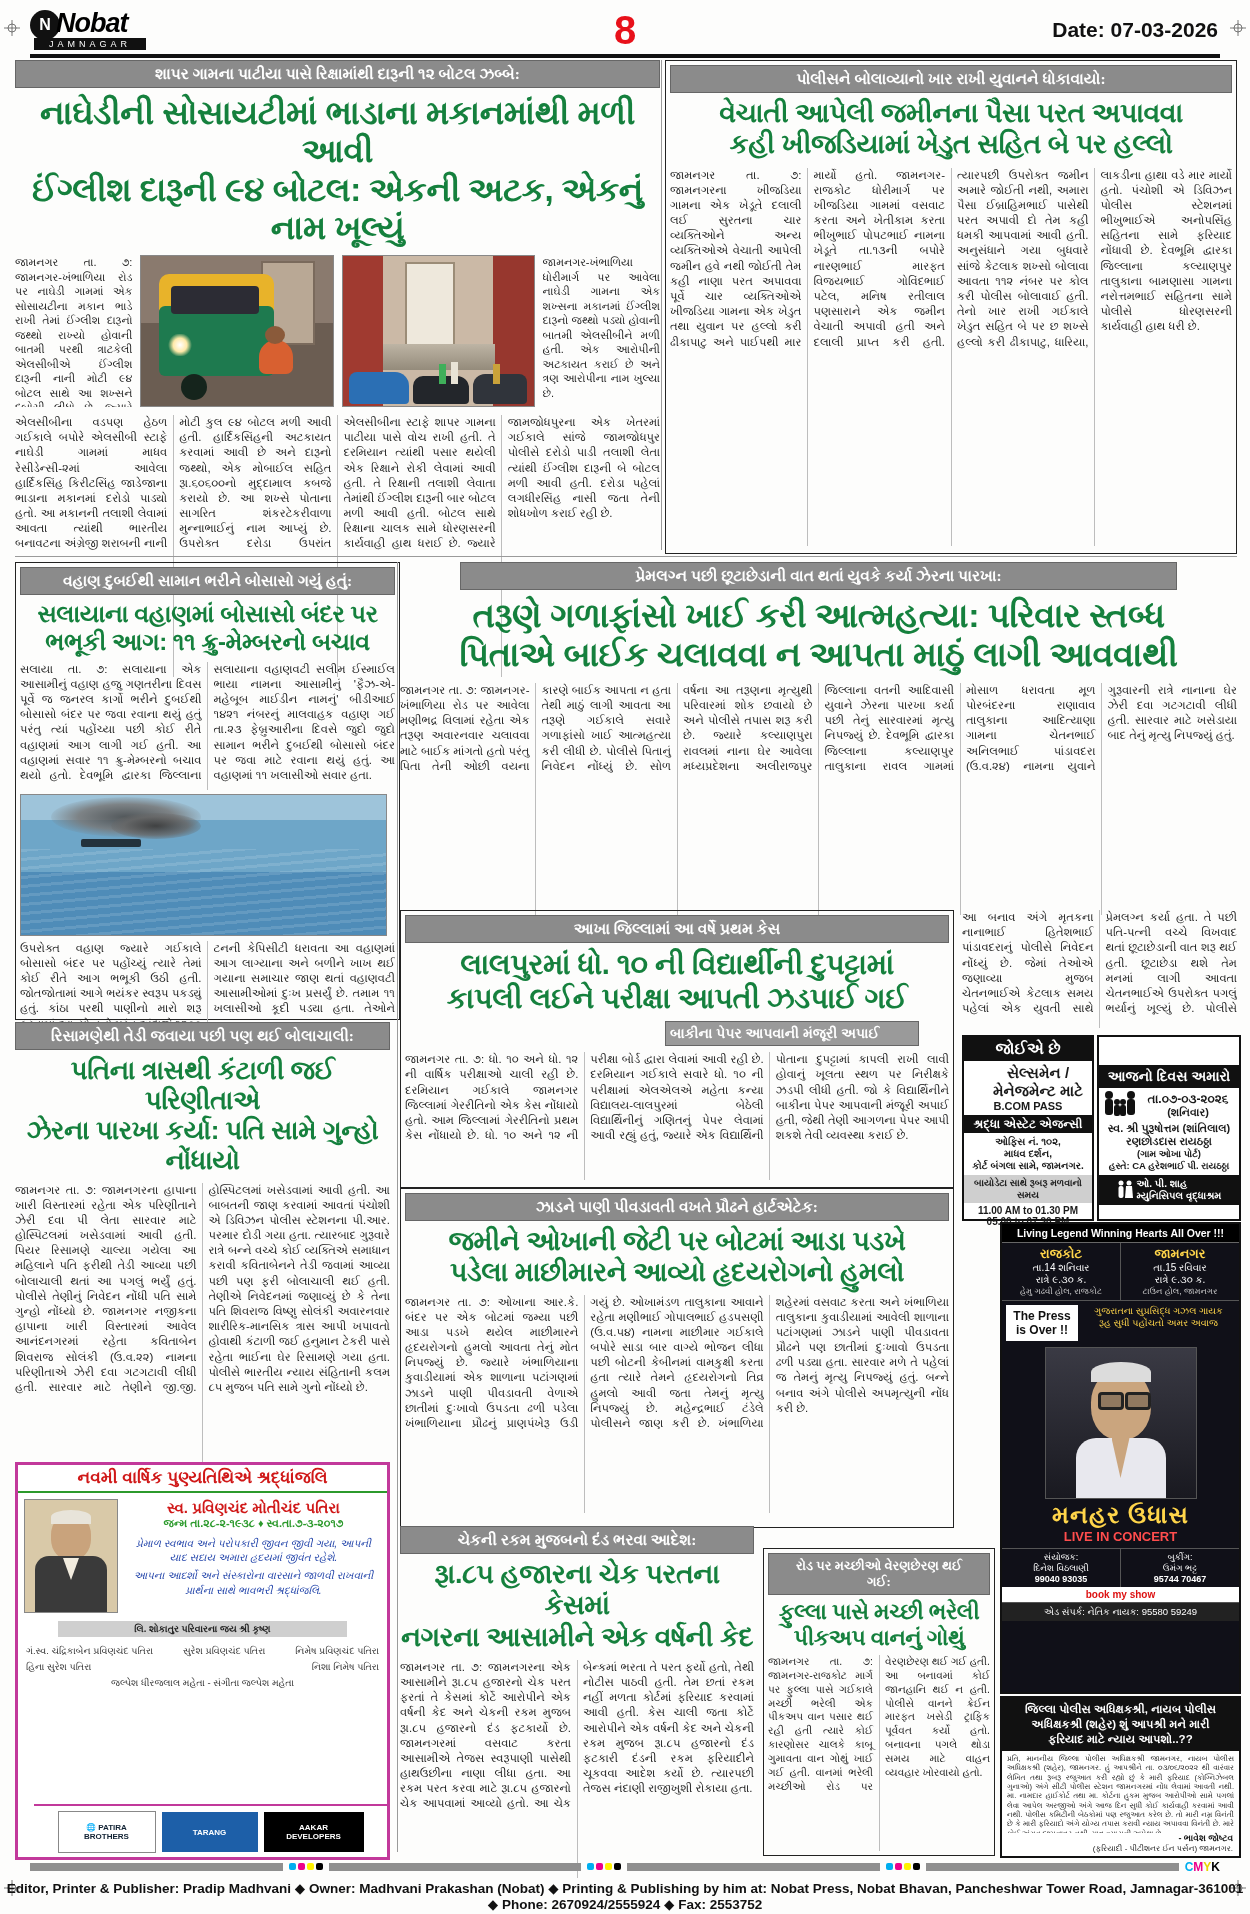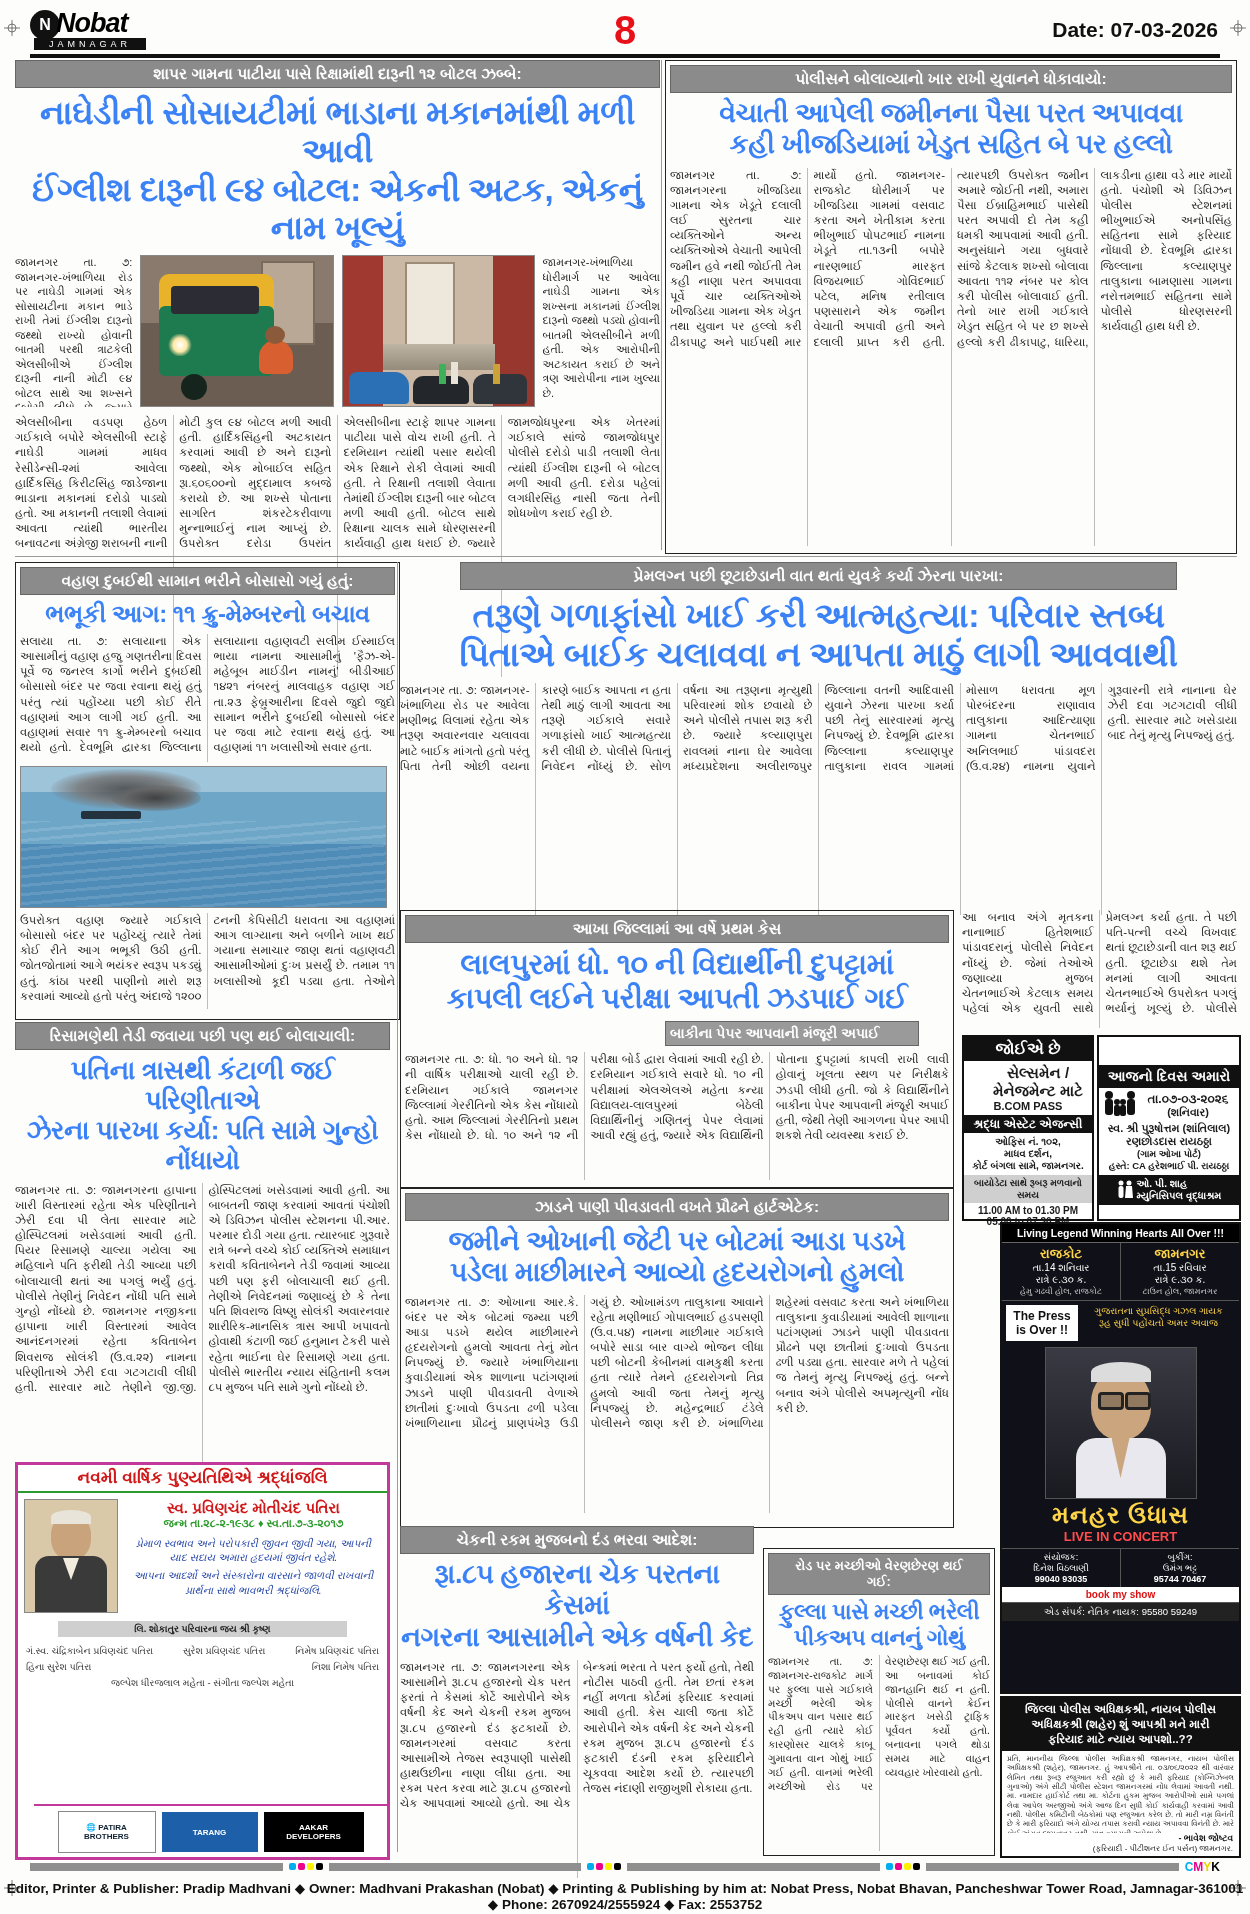--- a/index.html
+++ b/index.html
@@ -12,22 +12,22 @@
               color:#fff;font-weight:bold;font-size:16px;display:flex;align-items:center;justify-content:center;}
   .brand-name{position:absolute;left:26px;top:0;font-size:27px;font-weight:bold;font-style:italic;letter-spacing:-1px;color:#000;}
   .brand-sub{position:absolute;left:4px;top:30px;width:112px;background:#111;color:#fff;font-size:9px;
              letter-spacing:4px;text-align:center;padding:1px 0;}
   .pageno{position:absolute;left:0;right:0;top:0px;text-align:center;font-size:40px;font-weight:bold;color:#e8111a;line-height:44px;}
   .dateline{position:absolute;right:2px;top:10px;font-size:21px;font-weight:bold;color:#111;}
   
   .art{position:absolute;}
   .boxed{border:1.5px solid #222;padding:4px;}
   .kicker{background:#8b8b8b;color:#fff;font-weight:bold;text-align:center;font-size:15.5px;
-          padding:4px 24px;border:1px solid #666;}
-  .headline{font-weight:bold;text-align:center;color:#3b82f6;line-height:1.16;letter-spacing:-.5px;}
+          padding:4px 24px;border:1px solid #666;font-family:Liberation Serif, serif;}
+  .headline{font-weight:bold;text-align:center;color:#15803d;line-height:1.16;letter-spacing:-.5px;}
   .body-cols{text-align:justify;font-size:11.5px;line-height:1.32;color:#222;
              column-gap:12px;column-rule:1px solid #bdbdbd;overflow:hidden;}
   .photo{position:relative;overflow:hidden;border:1px solid #888;background:#999;}
   .subkick{background:#9a9a9a;color:#fff;font-weight:bold;text-align:left;font-size:14px;padding:3px 4px;border:1px solid #666;}
   
   .adbox{position:absolute;border:2px solid #111;background:#fff;}
   .adhead{background:#111;color:#fff;font-weight:bold;text-align:center;font-size:16px;padding:3px 2px;}
   .adline{text-align:center;font-weight:bold;}
   .graybar{background:#cfcfcf;color:#222;text-align:center;font-size:9.5px;font-weight:bold;padding:2px;}
   .blackbar{background:#111;color:#fff;text-align:center;font-weight:bold;}
@@ -125,20 +125,21 @@
     <div class="headline" style="font-size:27px;margin-top:5px;">
       <div>વેચાતી આપેલી જમીનના પૈસા પરત અપાવવા</div>
       <div>કહી ખીજડિયામાં ખેડુત સહિત બે પર હલ્લો</div>
     </div>
     <div class="body-cols" style="margin-top:7px;height:378px;column-count:4;">જામનગર તા. ૭: જામનગરના ખીજડિયા ગામના એક ખેડૂતે દલાલી લઈ સુરતના ચાર વ્યક્તિઓને અન્ય વ્યક્તિઓએ વેચાતી આપેલી જમીન હવે નથી જોઈતી તેમ કહી નાણા પરત અપાવવા પૂર્વે ચાર વ્યક્તિઓએ ખીજડિયા ગામના એક ખેડુત તથા યુવાન પર હલ્લો કરી ઢીકાપાટુ અને પાઈપથી માર માર્યો હતો. જામનગર-રાજકોટ ધોરીમાર્ગ પર ખીજડિયા ગામમાં વસવાટ કરતા અને ખેતીકામ કરતા ભીખુભાઈ પોપટભાઈ નામના ખેડૂતે તા.૧૩ની બપોરે નારણભાઈ મારફત વિજયભાઈ ગોવિંદભાઈ પટેલ, મનિષ રતીલાલ પણસારાને એક જમીન વેચાતી અપાવી હતી અને દલાલી પ્રાપ્ત કરી હતી. ત્યારપછી ઉપરોક્ત જમીન અમારે જોઈતી નથી, અમારા પૈસા ઈબ્રાહિમભાઈ પાસેથી પરત અપાવી દો તેમ કહી ધમકી આપવામાં આવી હતી. અનુસંધાને ગયા બુધવારે સાંજે કેટલાક શખ્સો બોલાવા આવતા ૧૧૨ નંબર પર કોલ કરી પોલીસ બોલાવાઈ હતી. તેનો ખાર રાખી ગઈકાલે ખેડુત સહિત બે પર છ શખ્સે હલ્લો કરી ઢીકાપાટુ, ધારિયા, લાકડીના હાથા વડે માર માર્યો હતો. પંચોશી એ ડિવિઝન પોલીસ સ્ટેશનમાં ભીખુભાઈએ અનોપસિંહ સહિતના સામે ફરિયાદ નોંધાવી છે. દેવભૂમિ દ્વારકા જિલ્લાના કલ્યાણપુર તાલુકાના બામણાસા ગામના નરોત્તમભાઈ સહિતના સામે પોલીસે ધોરણસરની કાર્યવાહી હાથ ધરી છે.</div>
   </div>
 
   <div class="art boxed" style="left:15px;top:562px;width:375px;height:448px;">
     <div class="kicker">વહાણ દુબઈથી સામાન ભરીને બોસાસો ગયું હતું:</div>
     <div class="headline" style="font-size:24px;margin-top:5px;">
+      <div>સલાયાના વહાણમાં બોસાસો બંદર પર</div>
       <div>ભભૂકી આગ: ૧૧ ક્રુ-મેમ્બરનો બચાવ</div>
     </div>
     <div class="body-cols" style="margin-top:6px;height:128px;column-count:2;">સલાયા તા. ૭: સલાયાના એક આસામીનું વહાણ હજુ ગણતરીના દિવસ પૂર્વે જ જનરલ કાર્ગો ભરીને દુબઈથી બોસાસો બંદર પર જવા રવાના થયું હતું પરંતુ ત્યાં પહોંચ્યા પછી કોઈ રીતે વહાણમાં આગ લાગી ગઈ હતી. આ વહાણમાં સવાર ૧૧ ક્રુ-મેમ્બરનો બચાવ થયો હતો. દેવભૂમિ દ્વારકા જિલ્લાના સલાયાના વહાણવટી સલીમ ઈસ્માઈલ ભાયા નામના આસામીનું 'ફૈઝ-એ-મહેબૂબ માઈડીન નામનું' બીડીઆઈ ૧૪૨૧ નંબરનું માલવાહક વહાણ ગઈ તા.૨૩ ફેબ્રુઆરીના દિવસે જુદો જુદો સામાન ભરીને દુબઈથી બોસાસો બંદર પર જવા માટે રવાના થયું હતું. આ વહાણમાં ૧૧ ખલાસીઓ સવાર હતા.</div>
     <div class="photo" style="width:365px;height:140px;margin-top:4px;">
       <div style="position:absolute;inset:0;background:linear-gradient(#9ec4da 0 18%,#6ea6c8 18% 55%,#4f8cb8 55% 100%);"></div>
       <div style="position:absolute;left:30px;top:2px;width:150px;height:40px;background:radial-gradient(ellipse,#444 0%,#777 45%,transparent 75%);opacity:.85;border-radius:50%;"></div>
       <div style="position:absolute;left:90px;top:18px;width:90px;height:26px;background:radial-gradient(ellipse,#333 0%,#666 50%,transparent 80%);opacity:.8;border-radius:50%;"></div>
       <div style="position:absolute;left:60px;top:44px;width:60px;height:8px;background:#23323c;border-radius:2px;"></div>
       <div style="position:absolute;left:0;top:54px;width:365px;height:86px;background:repeating-linear-gradient(175deg,rgba(255,255,255,.12) 0 3px,transparent 3px 9px);"></div>
     </div>

